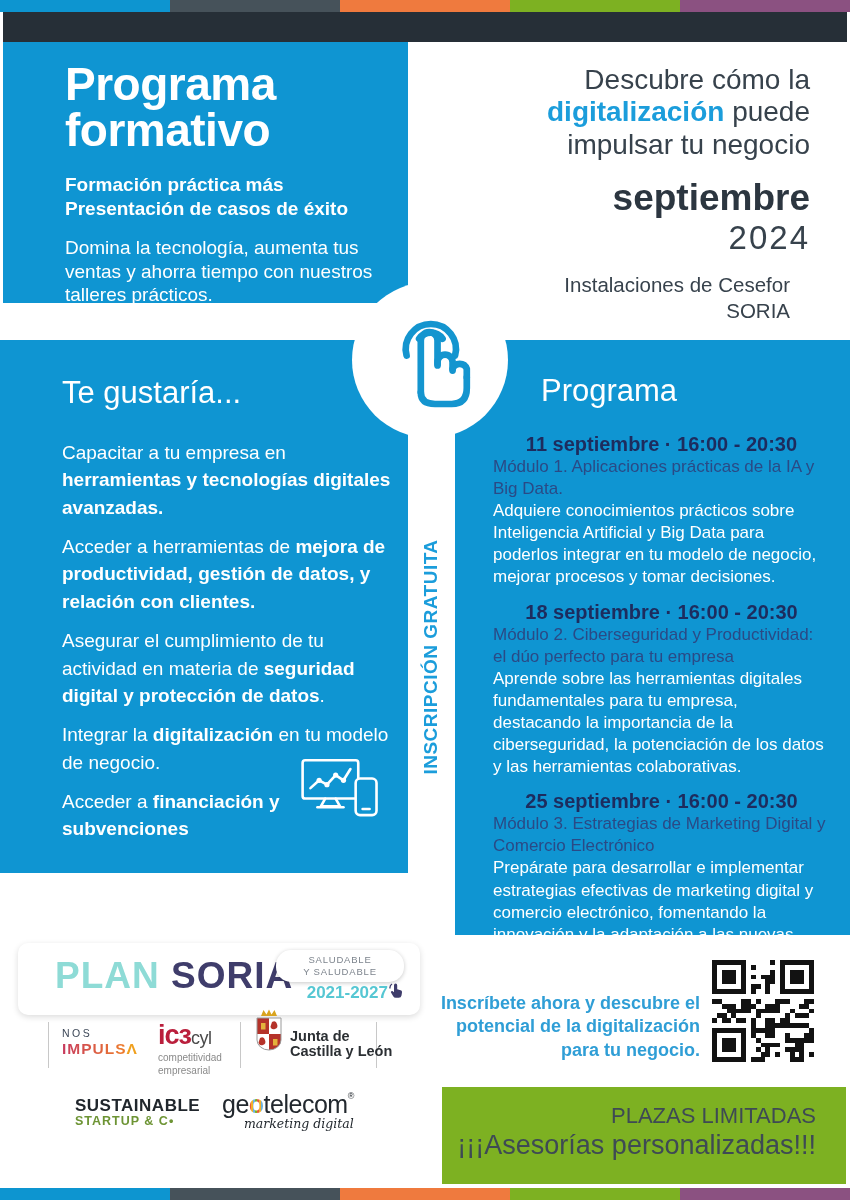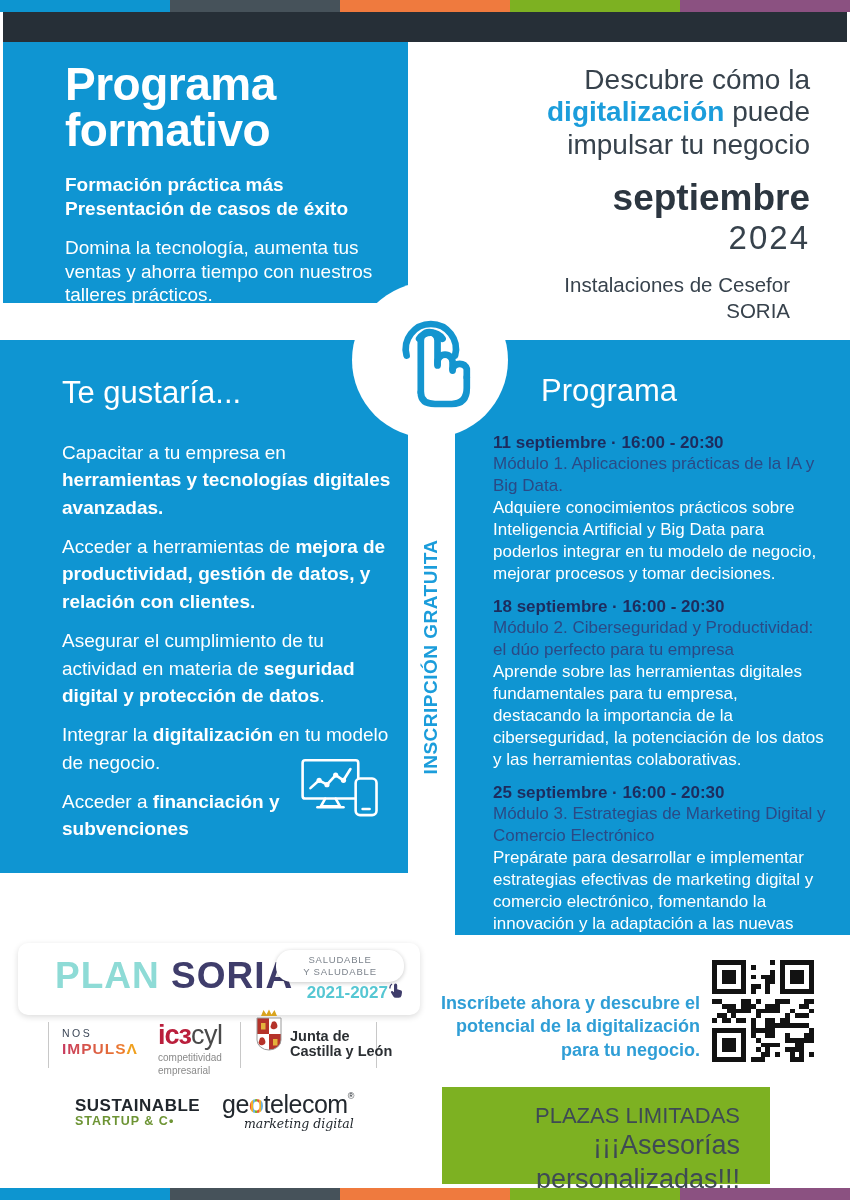--- a/index.html
+++ b/index.html
@@ -42,21 +42,21 @@
   .device-icon { position:absolute; right:28px; bottom:48px; }
 
   
   .gutter-label { position:absolute; left:431px; top:657px; transform:translate(-50%,-50%) rotate(-90deg); white-space:nowrap; font-size:19px; font-weight:700; letter-spacing:0.5px; color:#1b9ddb; z-index:4; }
 
   
   .program { position:absolute; left:455px; top:340px; width:395px; height:595px; background:#0f95d2; color:#fff; padding:33px 20px 0 38px; overflow:hidden; }
   .program h2 { font-size:31px; font-weight:300; margin-left:48px; }
   .sessions { margin-top:24px; }
   .session { margin-bottom:12px; }
-  .session .date { font-size:17px; font-weight:800; color:#1d2c5e; line-height:1.15; }
+  .session .date { font-size:20px; font-weight:800; color:#1d2c5e; line-height:1.15;text-align:center; }
   .session .module { font-size:17px; font-weight:500; color:#2a4a86; line-height:1.3; }
   .session .desc { font-size:17px; font-weight:400; color:#fff; line-height:1.3; }
   .program-note { position:absolute; right:26px; bottom:14px; font-size:21px; font-weight:700; }
 
   
   .plan-card { position:absolute; left:18px; top:943px; width:402px; height:72px; background:#fff; border-radius:10px; box-shadow:0 2px 6px rgba(0,0,0,0.14); }
   .plan-wordmark { position:absolute; left:37px; top:12px; font-size:37px; font-weight:700; letter-spacing:1px; }
   .plan-word { color:#8edbd6; }
   .soria-word { color:#3f3d6b; }
   .plan-badge { position:absolute; left:258px; top:7px; width:128px; }
@@ -64,39 +64,39 @@
   .badge-years { margin-top:1px; text-align:right; font-size:17px; font-weight:700; color:#56c7d3; display:flex; justify-content:flex-end; align-items:center; gap:1px; }
 
   
   .logo-sep { position:absolute; width:1px; height:46px; background:#c8c8c8; top:1022px; }
   .nos-impulsa { position:absolute; left:62px; top:1028px; line-height:1.1; }
   .nos-top { font-size:10.5px; letter-spacing:2.5px; color:#3c4757; font-weight:500; }
   .nos-main { font-size:15.5px; font-weight:800; letter-spacing:1px; background:linear-gradient(90deg,#c73a5e,#ef7f2a); -webkit-background-clip:text; background-clip:text; color:transparent; display:inline-block; }
   .nos-last { font-size:15.5px; font-weight:800; color:#f0a01e; }
   .icecyl { position:absolute; left:158px; top:1022px; line-height:1; }
   .ice-red { font-size:27px; font-weight:800; color:#ba1f3c; letter-spacing:-1px; }
-  .ice-gray { font-size:27px; font-weight:300; color:#4a4a4a; letter-spacing:-0.5px; }
+  .ice-gray { font-size:18px; font-weight:300; color:#4a4a4a; letter-spacing:-0.5px; }
   .ice-sub { margin-top:3px; font-size:10px; color:#8a8a8a; line-height:1.25; }
   .junta { position:absolute; left:252px; top:1006px; display:flex; align-items:flex-end; gap:4px; }
   .junta-text { font-size:14.5px; font-weight:700; color:#2b2f33; line-height:1.08; padding-bottom:4px; }
   .sustainable { position:absolute; left:75px; top:1097px; line-height:1.05; }
   .sus-main { font-size:17px; font-weight:700; color:#20262c; letter-spacing:0.5px; }
   .sus-sub { font-size:12.5px; font-weight:700; color:#6d9434; letter-spacing:1px; }
   .geotelecom { position:absolute; left:222px; top:1092px; line-height:1; }
   .geo-main { font-size:25px; font-weight:500; color:#22282e; letter-spacing:-0.5px; }
   .geo-o { background:repeating-linear-gradient(90deg,#e8593a 0 2px,#f2b02c 2px 4px,#6bb2e2 4px 6px,#7db122 6px 8px); -webkit-background-clip:text; background-clip:text; color:transparent; font-weight:600; }
   .geo-reg { font-size:9px; vertical-align:top; color:#22282e; }
   .geo-sub { text-align:right; font-size:12.5px; font-style:italic; font-family:"DejaVu Serif", serif; color:#22282e; margin-top:1px; }
 
   
   .cta { position:absolute; left:440px; top:992px; width:260px; text-align:right; font-size:18px; font-weight:700; color:#2f9ed6; line-height:1.3; }
   .qr { position:absolute; left:712px; top:960px; width:102px; height:102px; background:#fff; }
 
   
-  .plazas { position:absolute; left:442px; top:1087px; width:328px; height:97px; background:#7db122; color:#3e4a54; text-align:right; padding:16px 30px 0 0; }
+  .plazas { position:absolute; left:442px; top:1087px; width:404px; height:97px; background:#7db122; color:#3e4a54; text-align:right; padding:16px 30px 0 0; }
   .plazas-l1 { font-size:22px; font-weight:400; line-height:1.2; }
   .plazas-l2 { font-size:27px; font-weight:400; line-height:1.25; }
 </style>
 </head>
 <body>
 
 <div class="page">
 
   <div class="stripes stripes-top">
       <div style="flex: 1 1 0%; background: rgb(13, 149, 208);"></div>

